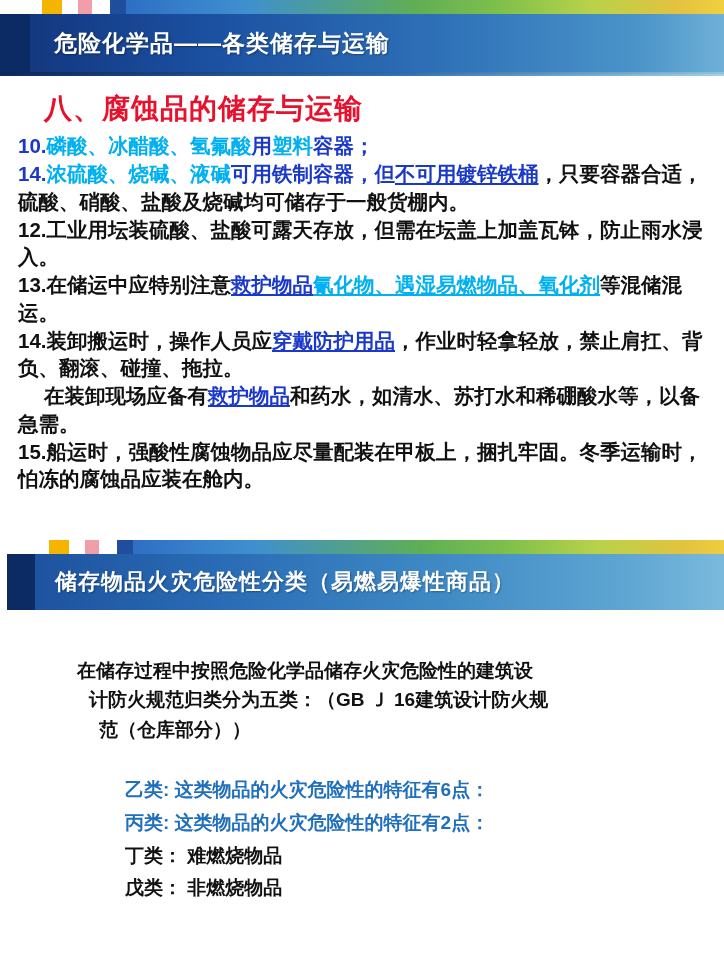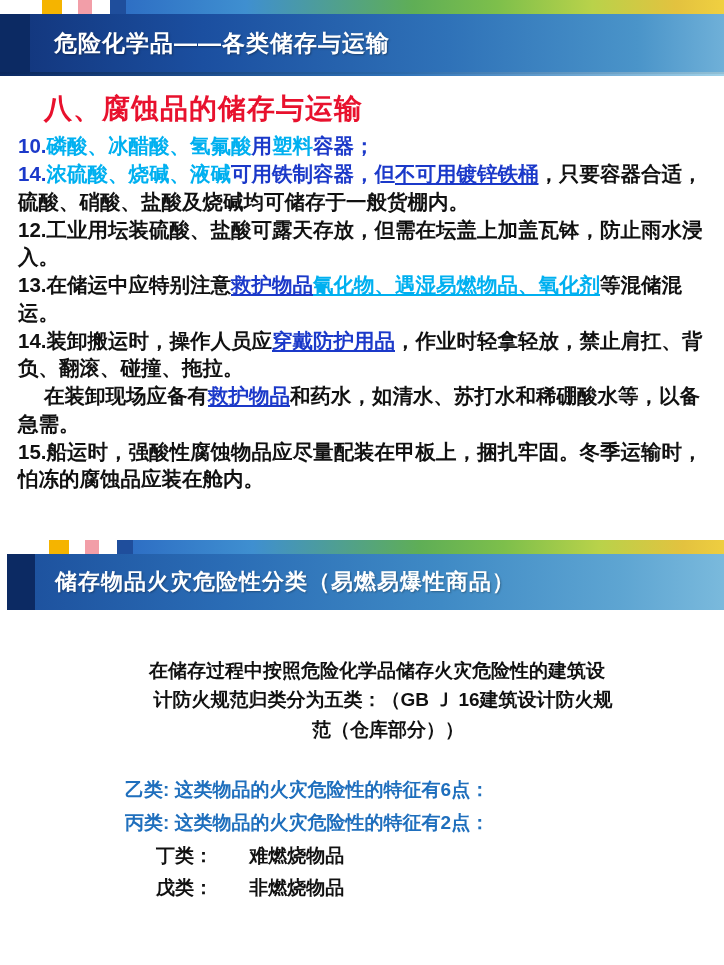--- a/index.html
+++ b/index.html
@@ -138,33 +138,33 @@
     text-shadow: 1px 1px 2px rgba(0,0,0,0.3);
   }
 
   .intro-block {
     margin: 46px 54px 0 70px;
     font-size: 19px;
     line-height: 1.55;
     color: #111111;
     font-weight: bold;
   }
-  .intro-block p { margin: 0; text-align: center; }
+  .intro-block p { margin: 0; }
   .intro-block p.l2 { text-indent: 12px; }
   .intro-block p.l3 { text-indent: 22px; }
 
   .class-list {
     margin: 30px 0 0 118px;
     font-size: 19px;
     line-height: 1.72;
     font-weight: bold;
   }
   .class-list .row { white-space: nowrap; }
   .class-list .t-blue { color: #1f6fbd; }
-  .class-list .t-dark { color: #111111; margin-left: 31px; }
+  .class-list .t-dark { color: #111111; }
 </style>
 </head>
 <body>
 
 <div class="page">
 
   <div class="slide slide-one">
 
     <div class="topbar">
       <div class="seg seg-white1"></div>

